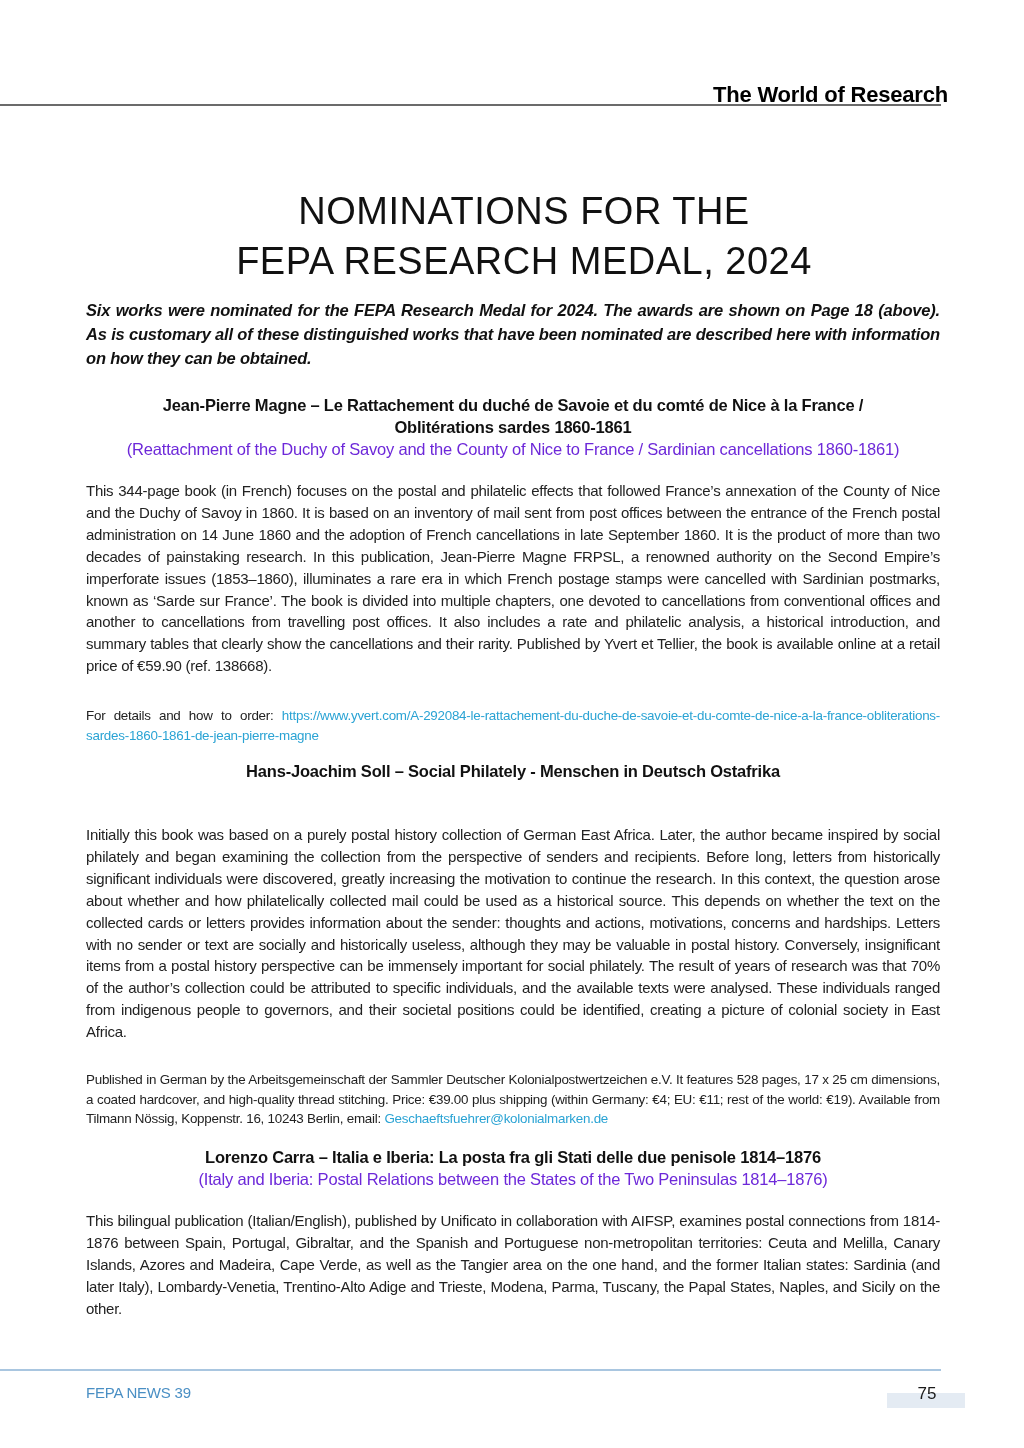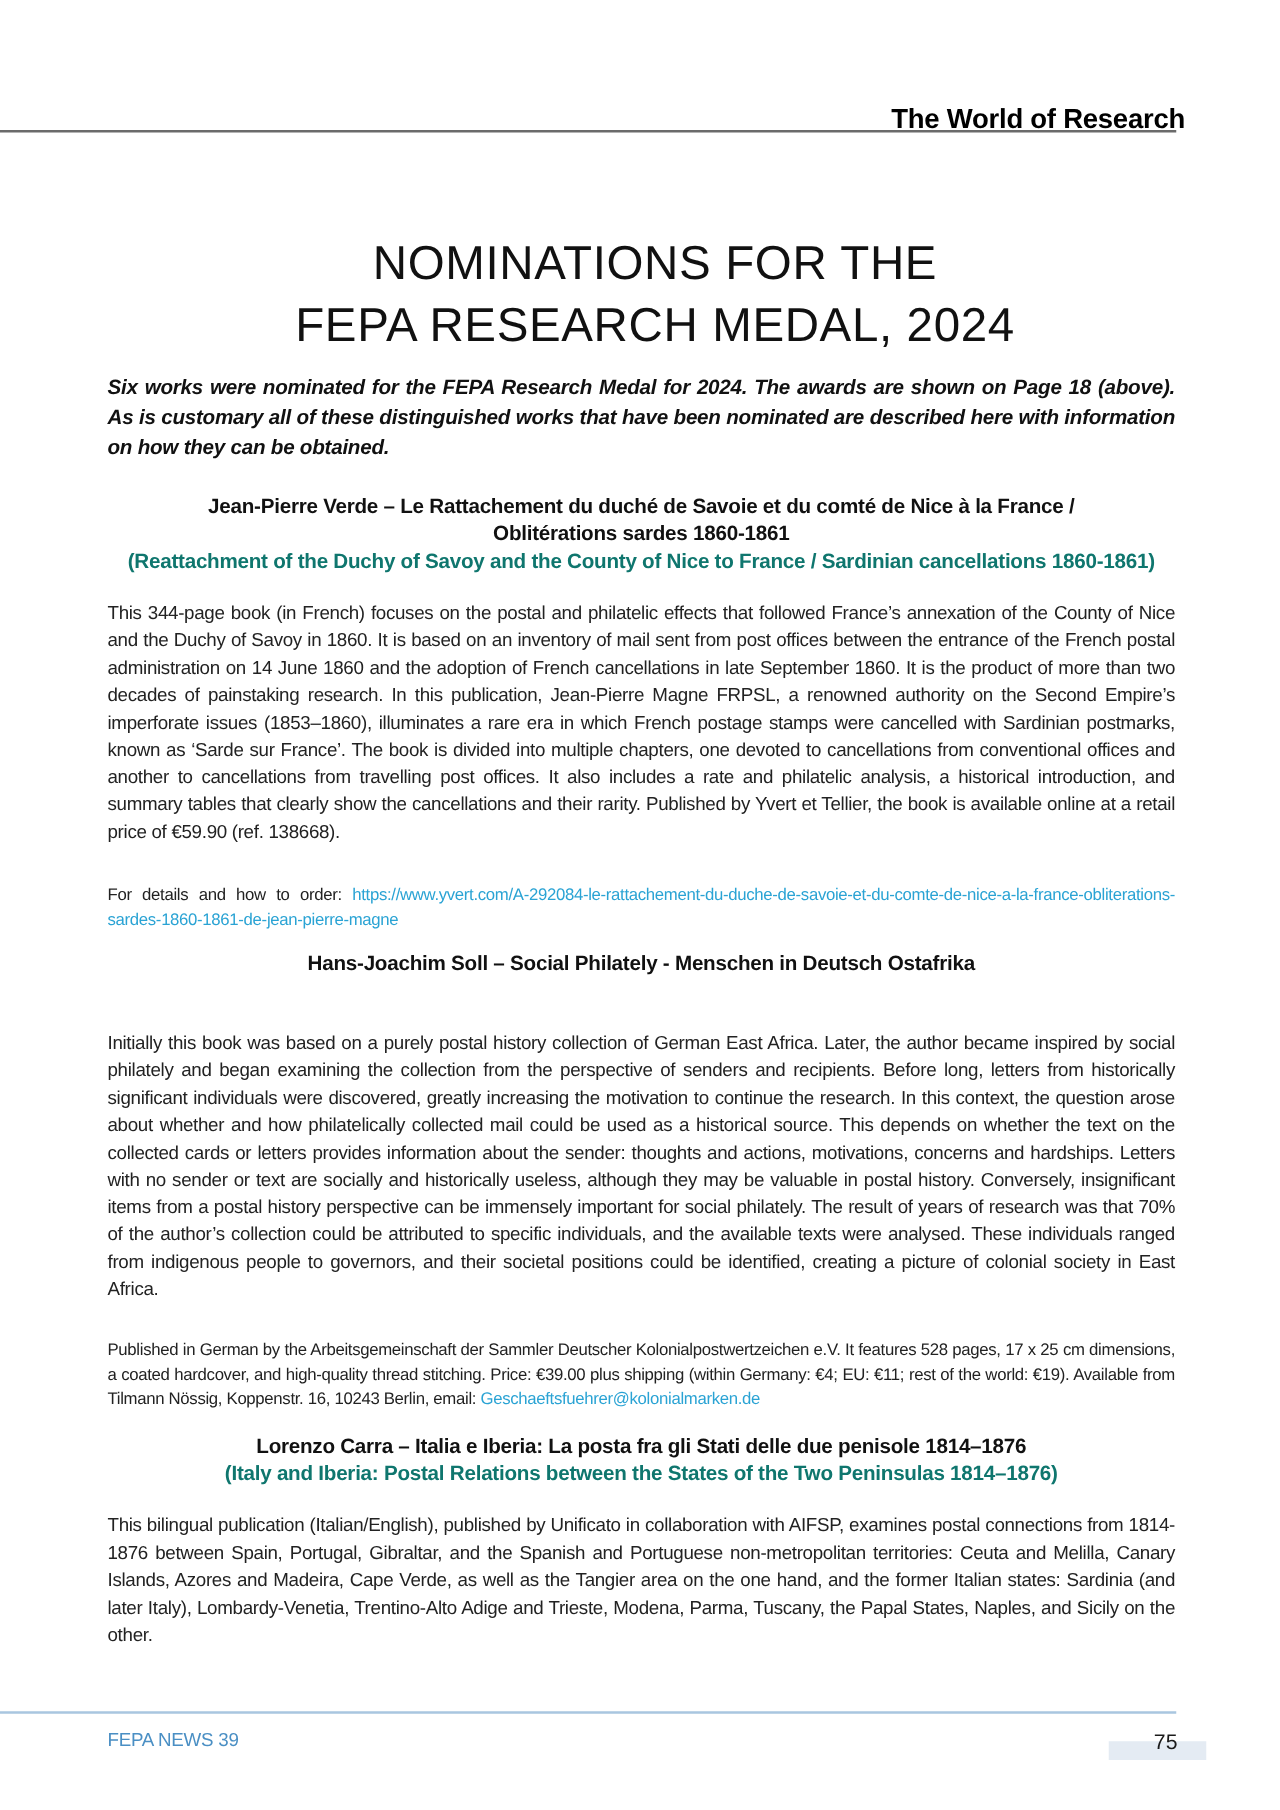--- a/index.html
+++ b/index.html
@@ -25,21 +25,21 @@
   .intro {
     position: absolute; left: 86px; width: 854px; top: 298px;
     font-size: 16.5px; line-height: 24px; font-weight: bold; font-style: italic;
     text-align: justify; color: #111; letter-spacing: -0.2px;
   }
   .section-head {
     position: absolute; left: 86px; width: 854px; text-align: center;
     color: #111;
   }
   .section-head .t { display: block; font-size: 16.5px; line-height: 22px; font-weight: bold; letter-spacing: -0.2px; }
-  .section-head .s { display: block; font-size: 16.5px; line-height: 22px; font-weight: bold; color: #0f766e; letter-spacing: -0.2px; }
+  .section-head .s { display: block; font-size: 16.5px; line-height: 22px; font-weight: normal; color: #6d28d9; letter-spacing: -0.2px; }
   .body-text {
     position: absolute; left: 86px; width: 854px;
     font-size: 15px; line-height: 21.9px; text-align: justify; color: #222;
     letter-spacing: -0.25px;
   }
   .small-text {
     position: absolute; left: 86px; width: 854px;
     font-size: 13.4px; line-height: 19.6px; text-align: justify; color: #222;
     letter-spacing: -0.25px;
   }
@@ -50,39 +50,39 @@
   }
   .footer-left {
     position: absolute; left: 86px; top: 1384px;
     font-size: 15px; color: #4a8fc4; letter-spacing: -0.2px;
   }
   .page-num-box {
     position: absolute; left: 887px; top: 1393px; width: 78px; height: 15px;
     background: #e4ebf3;
   }
   .page-num {
-    position: absolute; left: 912px; top: 1384px; width: 30px; text-align: right;
+    position: absolute; left: 912px; top: 1384px; width: 30px; text-align: center;
     font-size: 17px; color: #1a1a1a;
   }
 </style>
 </head>
 <body>
 
 <div class="header-text">The World of Research</div>
 <div class="header-rule"></div>
 
 <h1 class="title" style="margin:12px;">
   <span class="line">NOMINATIONS FOR THE</span>
   <span class="line">FEPA RESEARCH MEDAL, 2024</span>
 </h1>
 
 <p class="intro" style="margin:0;">Six works were nominated for the FEPA Research Medal for 2024. The awards are shown on Page 18 (above). As is customary all of these distinguished works that have been nominated are described here with information on how they can be obtained.</p>
 
 <div class="section-head" style="top:394px;">
-  <span class="t">Jean-Pierre Verde – Le Rattachement du duché de Savoie et du comté de Nice à la France /</span>
+  <span class="t">Jean-Pierre Magne – Le Rattachement du duché de Savoie et du comté de Nice à la France /</span>
   <span class="t">Oblitérations sardes 1860-1861</span>
   <span class="s">(Reattachment of the Duchy of Savoy and the County of Nice to France / Sardinian cancellations 1860-1861)</span>
 </div>
 <p class="body-text" style="top:480px; margin:0;">This 344-page book (in French) focuses on the postal and philatelic effects that followed France’s annexation of the County of Nice and the Duchy of Savoy in 1860. It is based on an inventory of mail sent from post offices between the entrance of the French postal administration on 14 June 1860 and the adoption of French cancellations in late September 1860. It is the product of more than two decades of painstaking research. In this publication, Jean-Pierre Magne FRPSL, a renowned authority on the Second Empire’s imperforate issues (1853–1860), illuminates a rare era in which French postage stamps were cancelled with Sardinian postmarks, known as ‘Sarde sur France’. The book is divided into multiple chapters, one devoted to cancellations from conventional offices and another to cancellations from travelling post offices. It also includes a rate and philatelic analysis, a historical introduction, and summary tables that clearly show the cancellations and their rarity. Published by Yvert et Tellier, the book is available online at a retail price of €59.90 (ref. 138668).</p>
 <p class="small-text" style="top:706px; margin:0;">
   <span>For details and how to order: </span><a class="link" style="text-decoration:none;">https://www.yvert.com/A-292084-le-rattachement-du-duche-de-savoie-et-du-comte-de-nice-a-la-france-obliterations-sardes-1860-1861-de-jean-pierre-magne</a>
 </p>
 
 <div class="section-head" style="top:760px;">
   <span class="t">Hans-Joachim Soll – Social Philately - Menschen in Deutsch Ostafrika</span>

